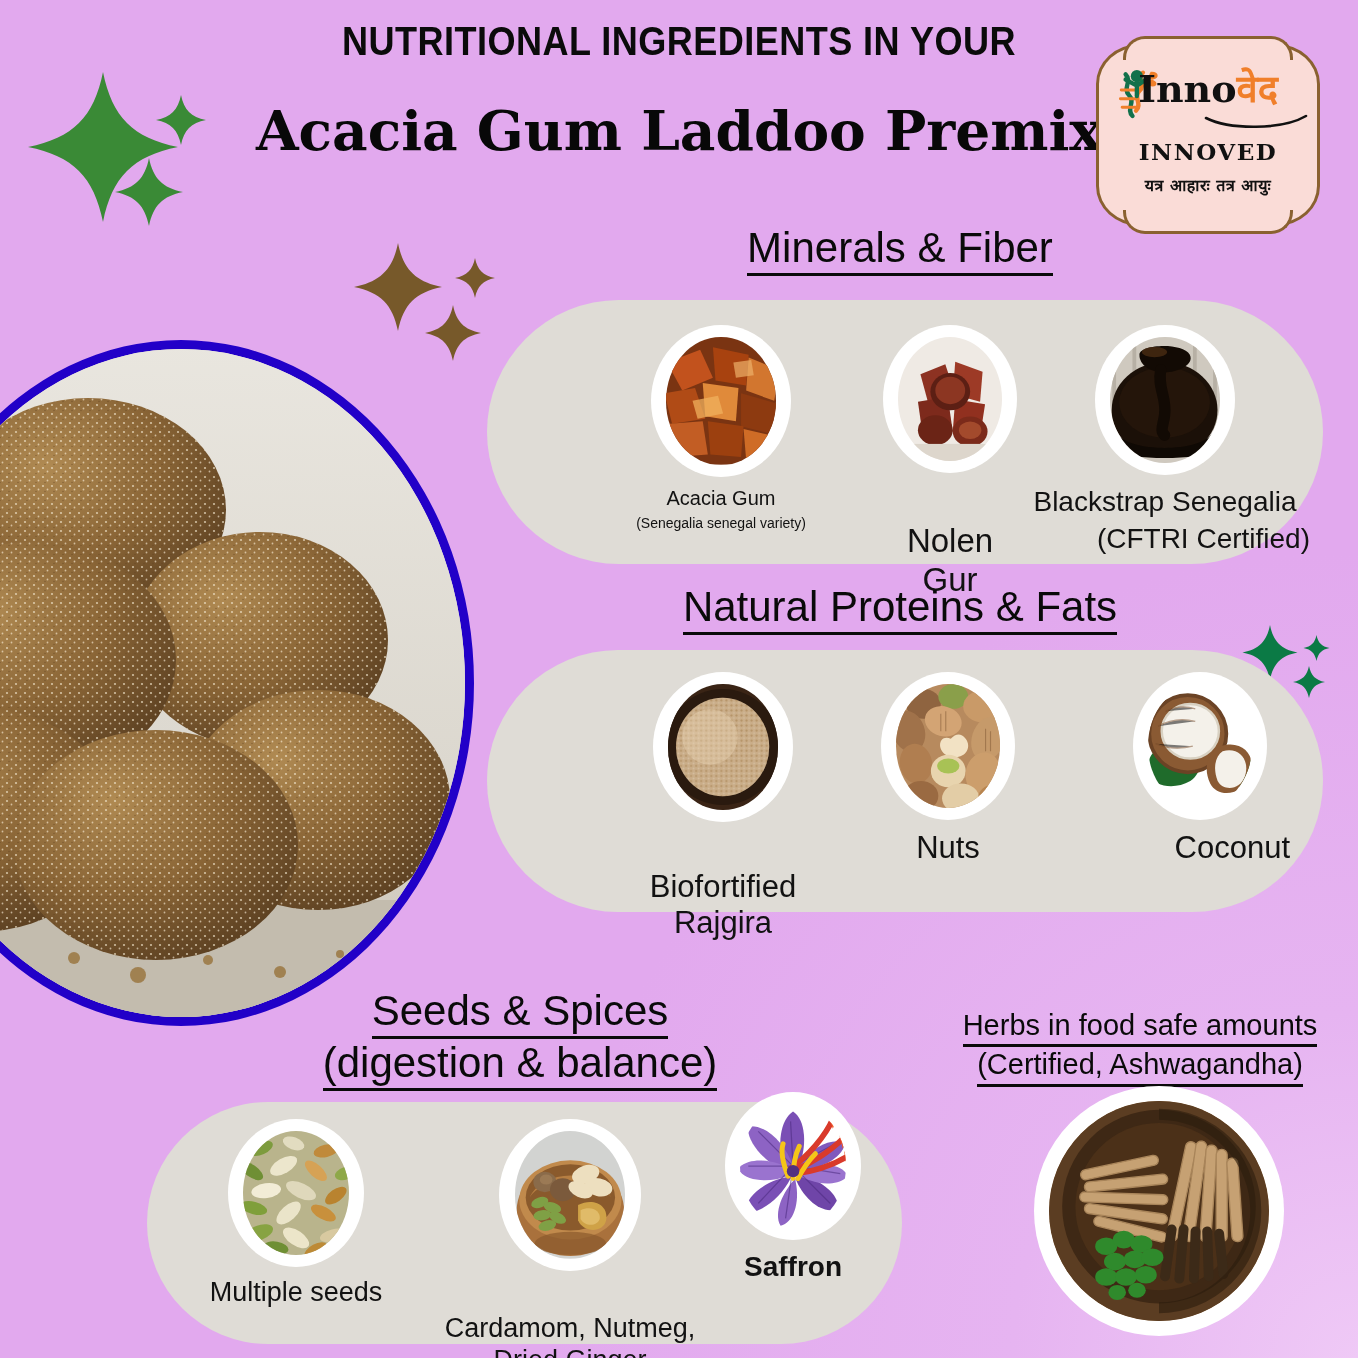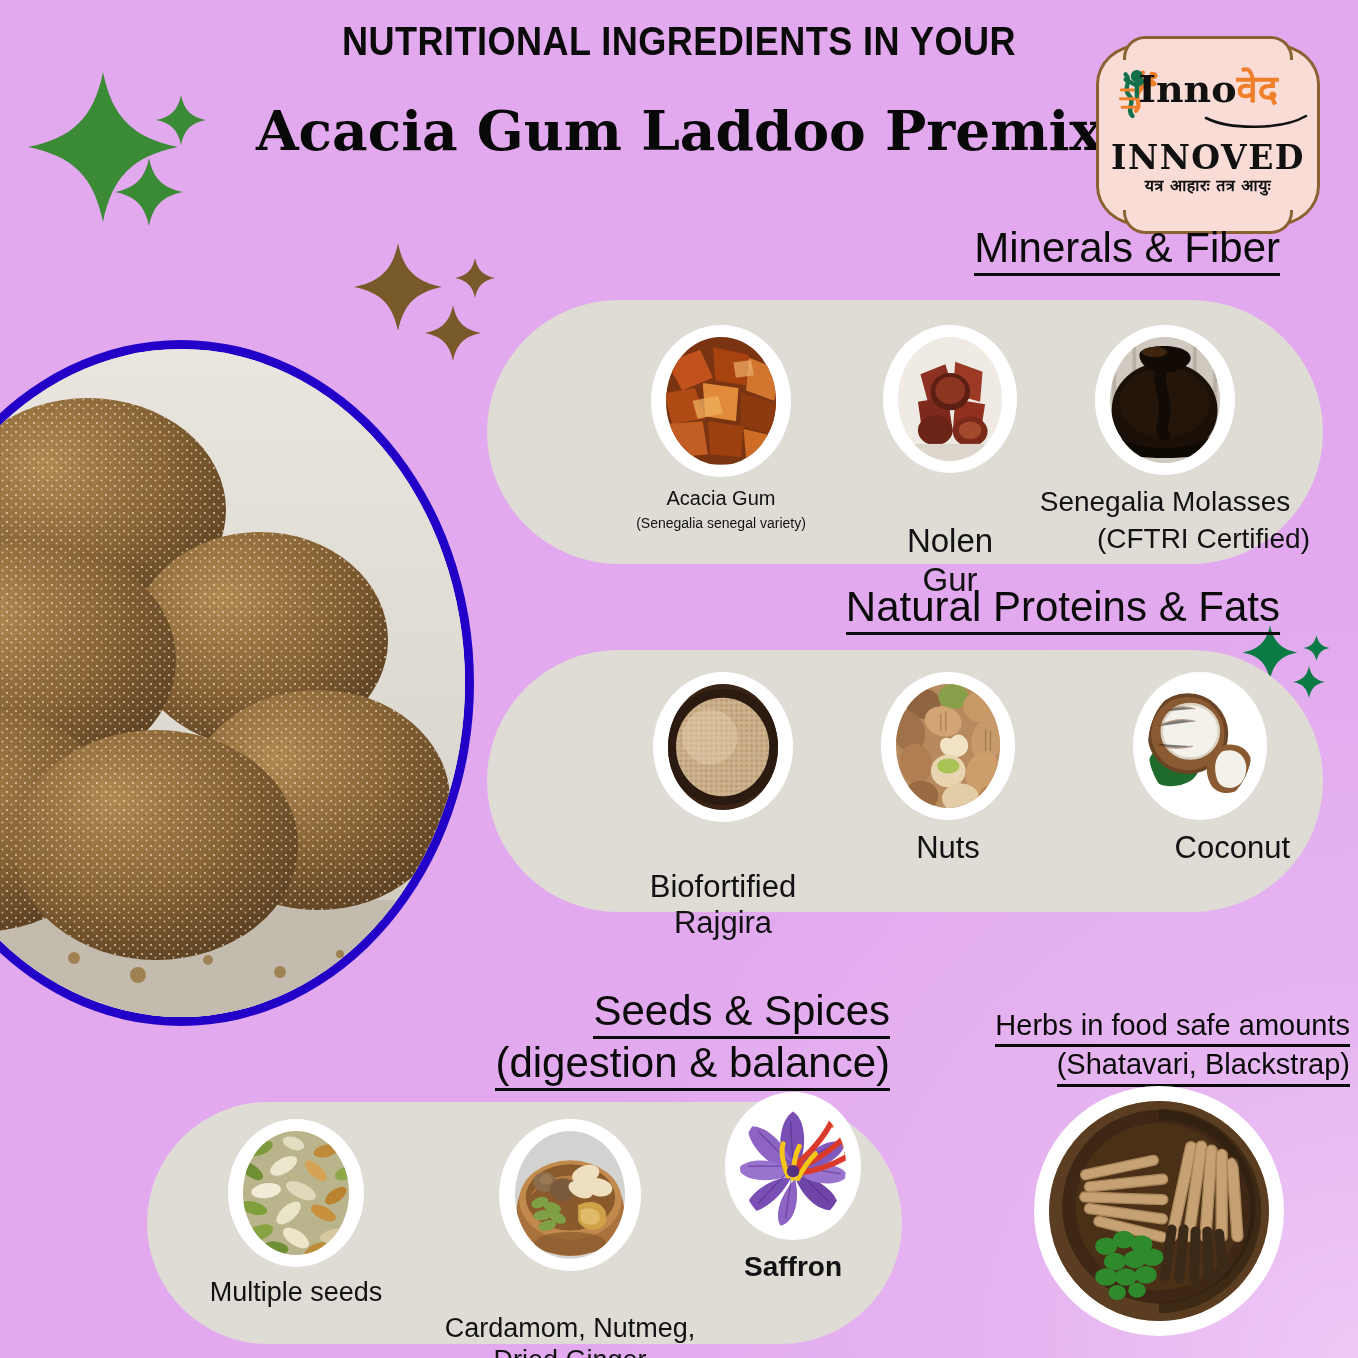--- a/index.html
+++ b/index.html
@@ -61,21 +61,21 @@
     font-family:"DejaVu Serif","Liberation Serif",serif;
     font-weight:bold;font-size:38px;line-height:1;color:#111;
     white-space:nowrap;
   }
   .logo-word .ved{color:#f07f2a;}
   .logo-mark{position:absolute;left:14px;top:20px;width:52px;height:60px;}
   .logo-swoosh{position:absolute;left:108px;top:70px;width:104px;height:16px;}
   .logo-name{
     position:absolute;left:0;right:0;top:94px;text-align:center;
     font-family:"DejaVu Serif","Liberation Serif",serif;
-    font-weight:bold;font-size:33px;letter-spacing:1.5px;color:#111;
+    font-weight:bold;font-size:23px;letter-spacing:1.5px;color:#111;
   }
   .logo-sans{
     position:absolute;left:0;right:0;top:130px;text-align:center;
     font-family:"DejaVu Sans","Liberation Sans",sans-serif;
     font-weight:bold;font-size:16px;color:#111;letter-spacing:.5px;
   }
 
   
   .spark{position:absolute;}
   .spark svg{display:block;width:100%;height:100%;}
@@ -86,21 +86,21 @@
     border-radius:50%;
     border:9px solid #2200c8;
     box-sizing:border-box;
     overflow:hidden;
     background:#e9e2d8;
   }
   .hero-img{position:absolute;inset:-9px;}
 
   
   .sec-head{
-    position:absolute;text-align:right;
+    position:absolute;text-align:center;
     font-family:"Liberation Sans",sans-serif;
     font-size:42px;color:#0a0a0a;line-height:1.14;
   }
   .sec-head span{
     display:inline-block;
     border-bottom:3px solid #0a0a0a;
     padding-bottom:1px;
   }
 
   
@@ -330,21 +330,21 @@
           <ellipse cx="50" cy="58" rx="42" ry="38" fill="#1b1008"></ellipse>
           <ellipse cx="50" cy="52" rx="36" ry="28" fill="#24150a"></ellipse>
           <path d="M30 14 C30 6 64 4 70 14 C74 22 60 28 50 28 C38 28 30 22 30 14 Z" fill="#120a04"></path>
           <path d="M47 26 C44 40 52 48 50 62 C49 70 46 74 50 78" stroke="#120a04" stroke-width="9" fill="none" stroke-linecap="round"></path>
           <ellipse cx="42" cy="12" rx="10" ry="4" fill="#4a2c13" opacity=".8"></ellipse>
           <path d="M12 76 C20 92 80 92 88 76 L88 90 C80 98 20 98 12 90 Z" fill="#0f0904"></path>
         </svg>
       </div>
     </div>
     <div class="cap" style="font-size:28px;">
-      <span>Senegalia Molasses</span>
+      <span>Blackstrap Senegalia</span>
       <span class="sub" style="font-size:28px;text-align:right;">(CFTRI Certified)</span>
     </div>
   </div>
 
   <div class="sec-head" style="left:520px;top:583px;width:760px;">
     <span>Natural Proteins &amp; Fats</span>
   </div>
 
   <div class="pill" style="left:487px;top:650px;width:836px;height:262px;"></div>
 
@@ -542,21 +542,21 @@
         </svg>
       </div>
     </div>
     <div class="cap" style="font-size:28px;">
       <span>Saffron</span>
     </div>
   </div>
 
   <div class="sec-head" style="left:930px;top:1008px;width:420px;font-size:29px;line-height:1.22;">
     <span>Herbs in food safe amounts </span><br>
-    <span>(Shatavari, Blackstrap)</span>
+    <span>(Certified, Ashwagandha)</span>
   </div>
 
   <div class="herb-circle" style="left:1034px;top:1086px;width:250px;height:250px;">
     <div class="ph">
       <svg viewBox="0 0 100 100" preserveAspectRatio="xMidYMid slice" style="width:100%;height:100%;display:block">
         <rect width="100" height="100" fill="#7a5632"></rect>
         <circle cx="50" cy="50" r="50" fill="#5b3d22"></circle>
         <circle cx="50" cy="48" r="44" fill="#3e2815"></circle>
         <circle cx="50" cy="48" r="38" fill="#4b3018"></circle>
         <g fill="#c6a173" stroke="#a9855a" stroke-width=".6">

